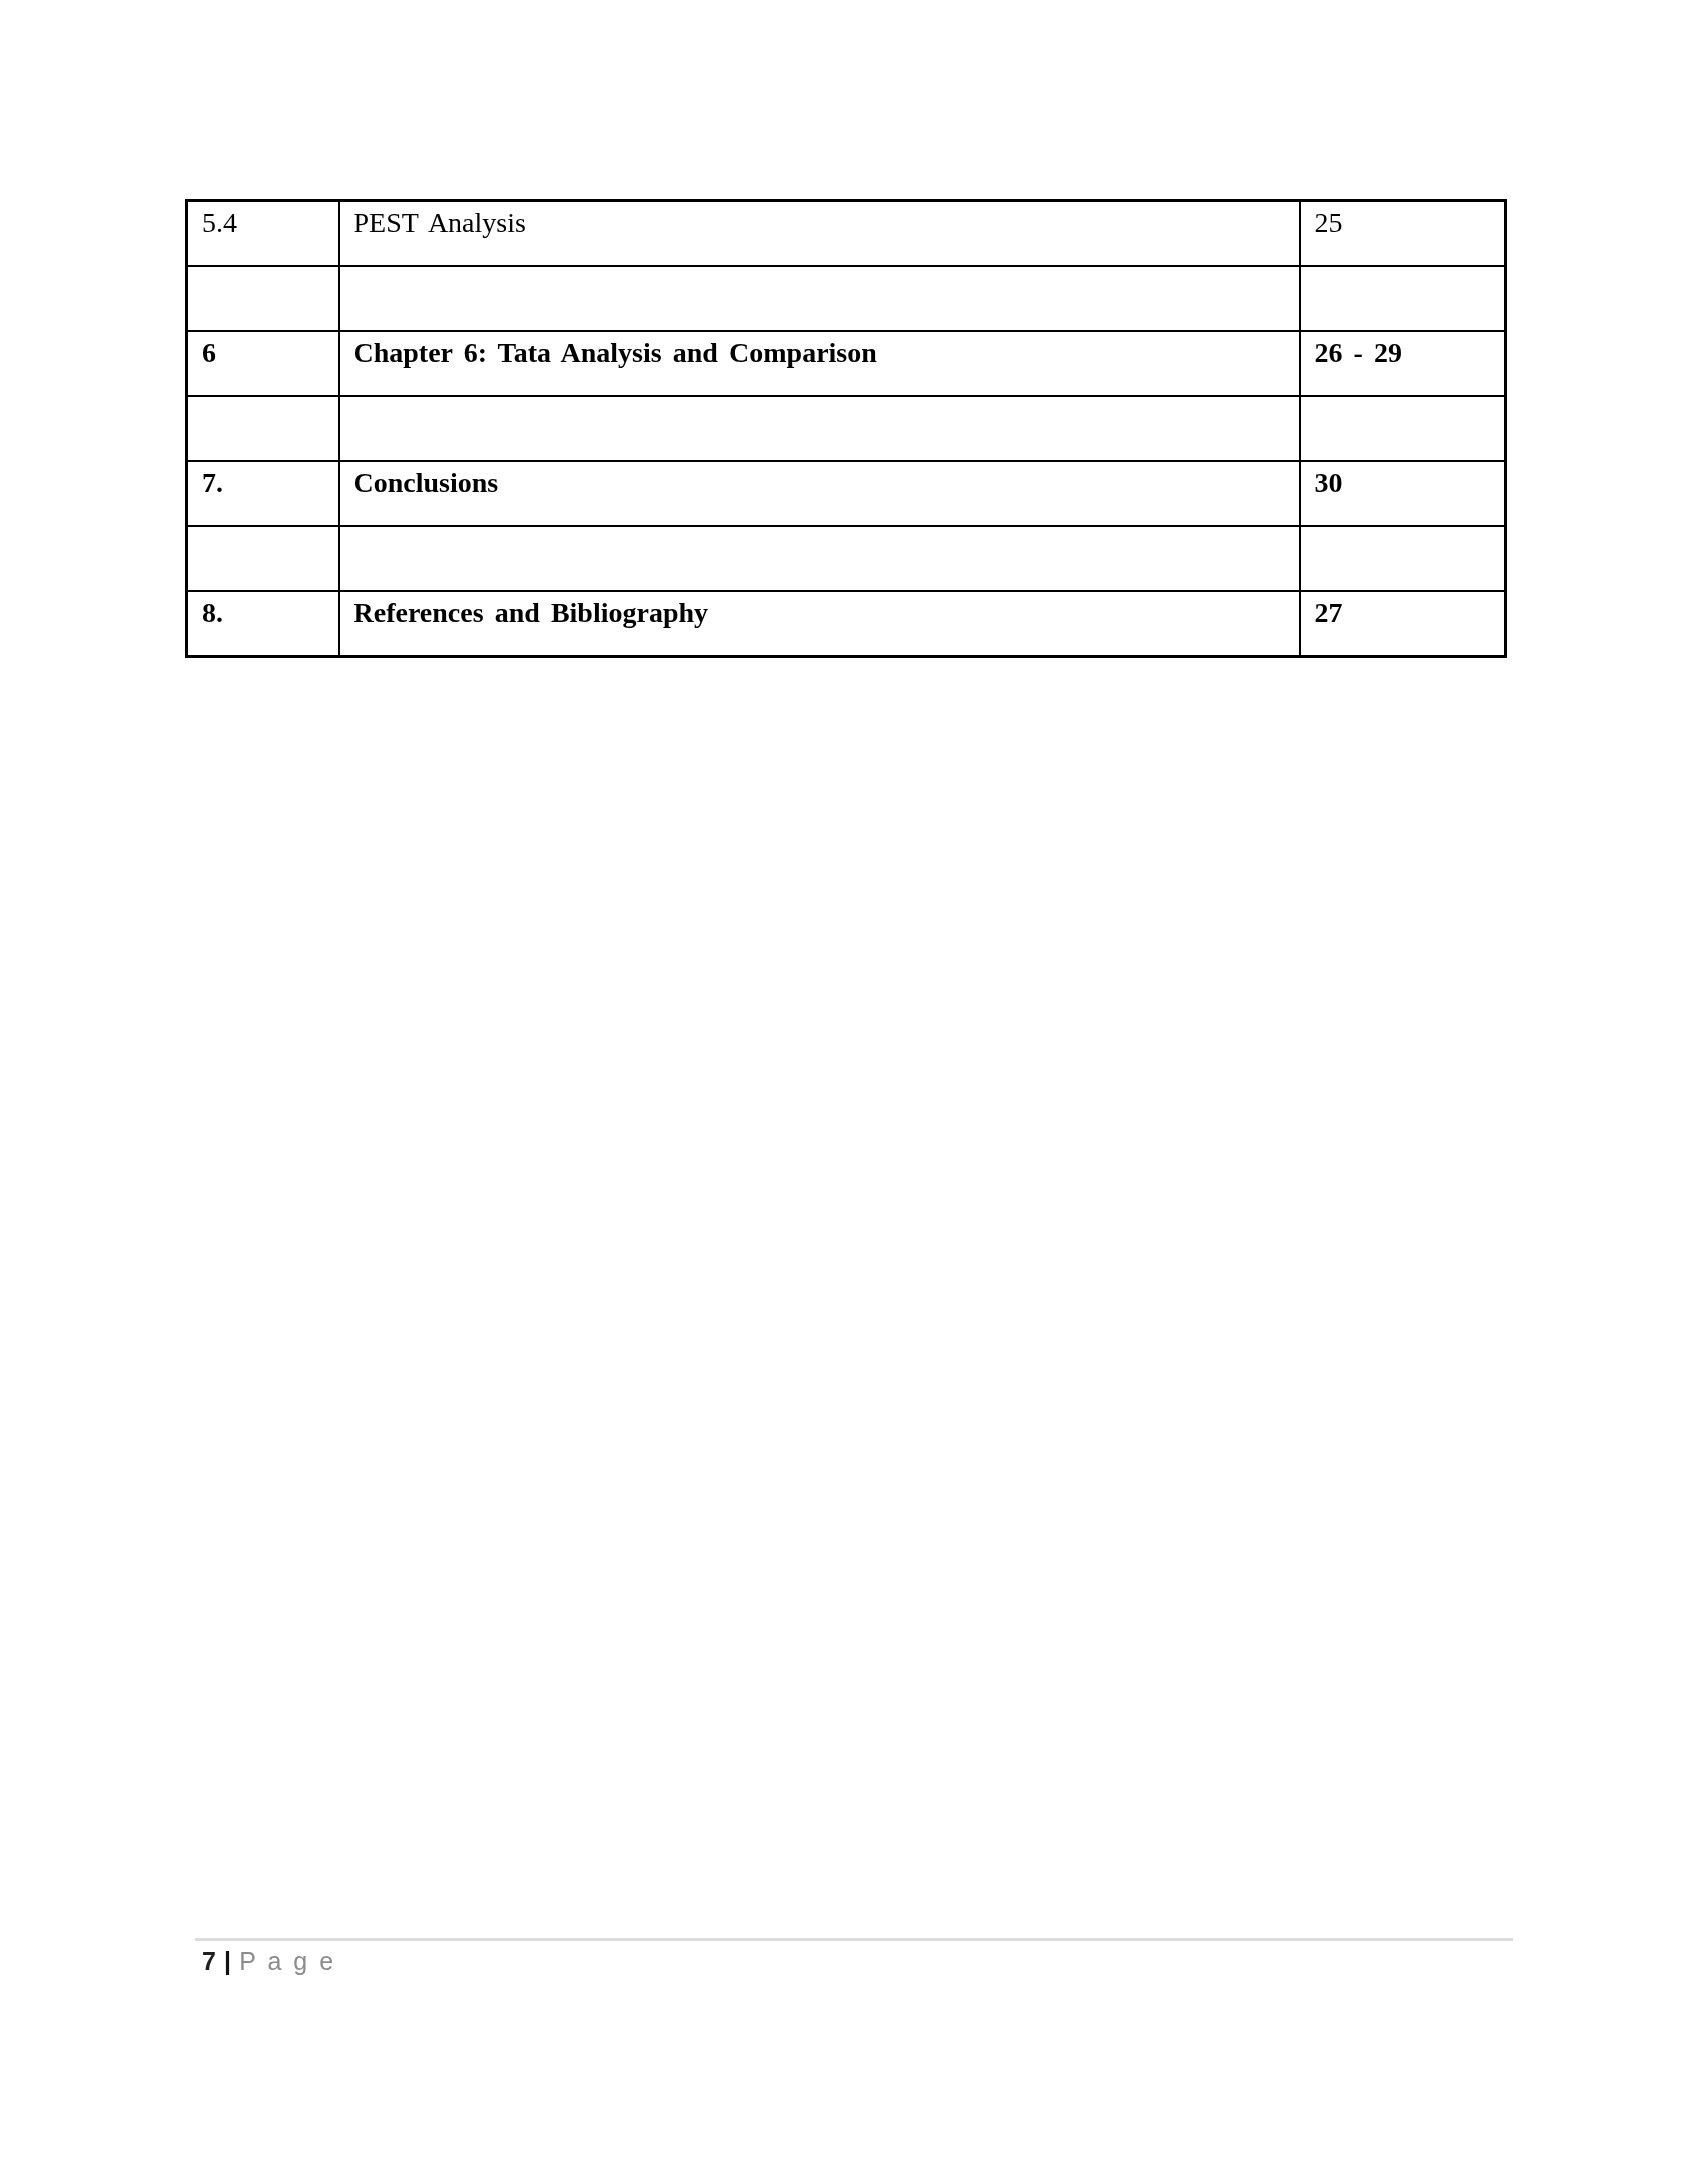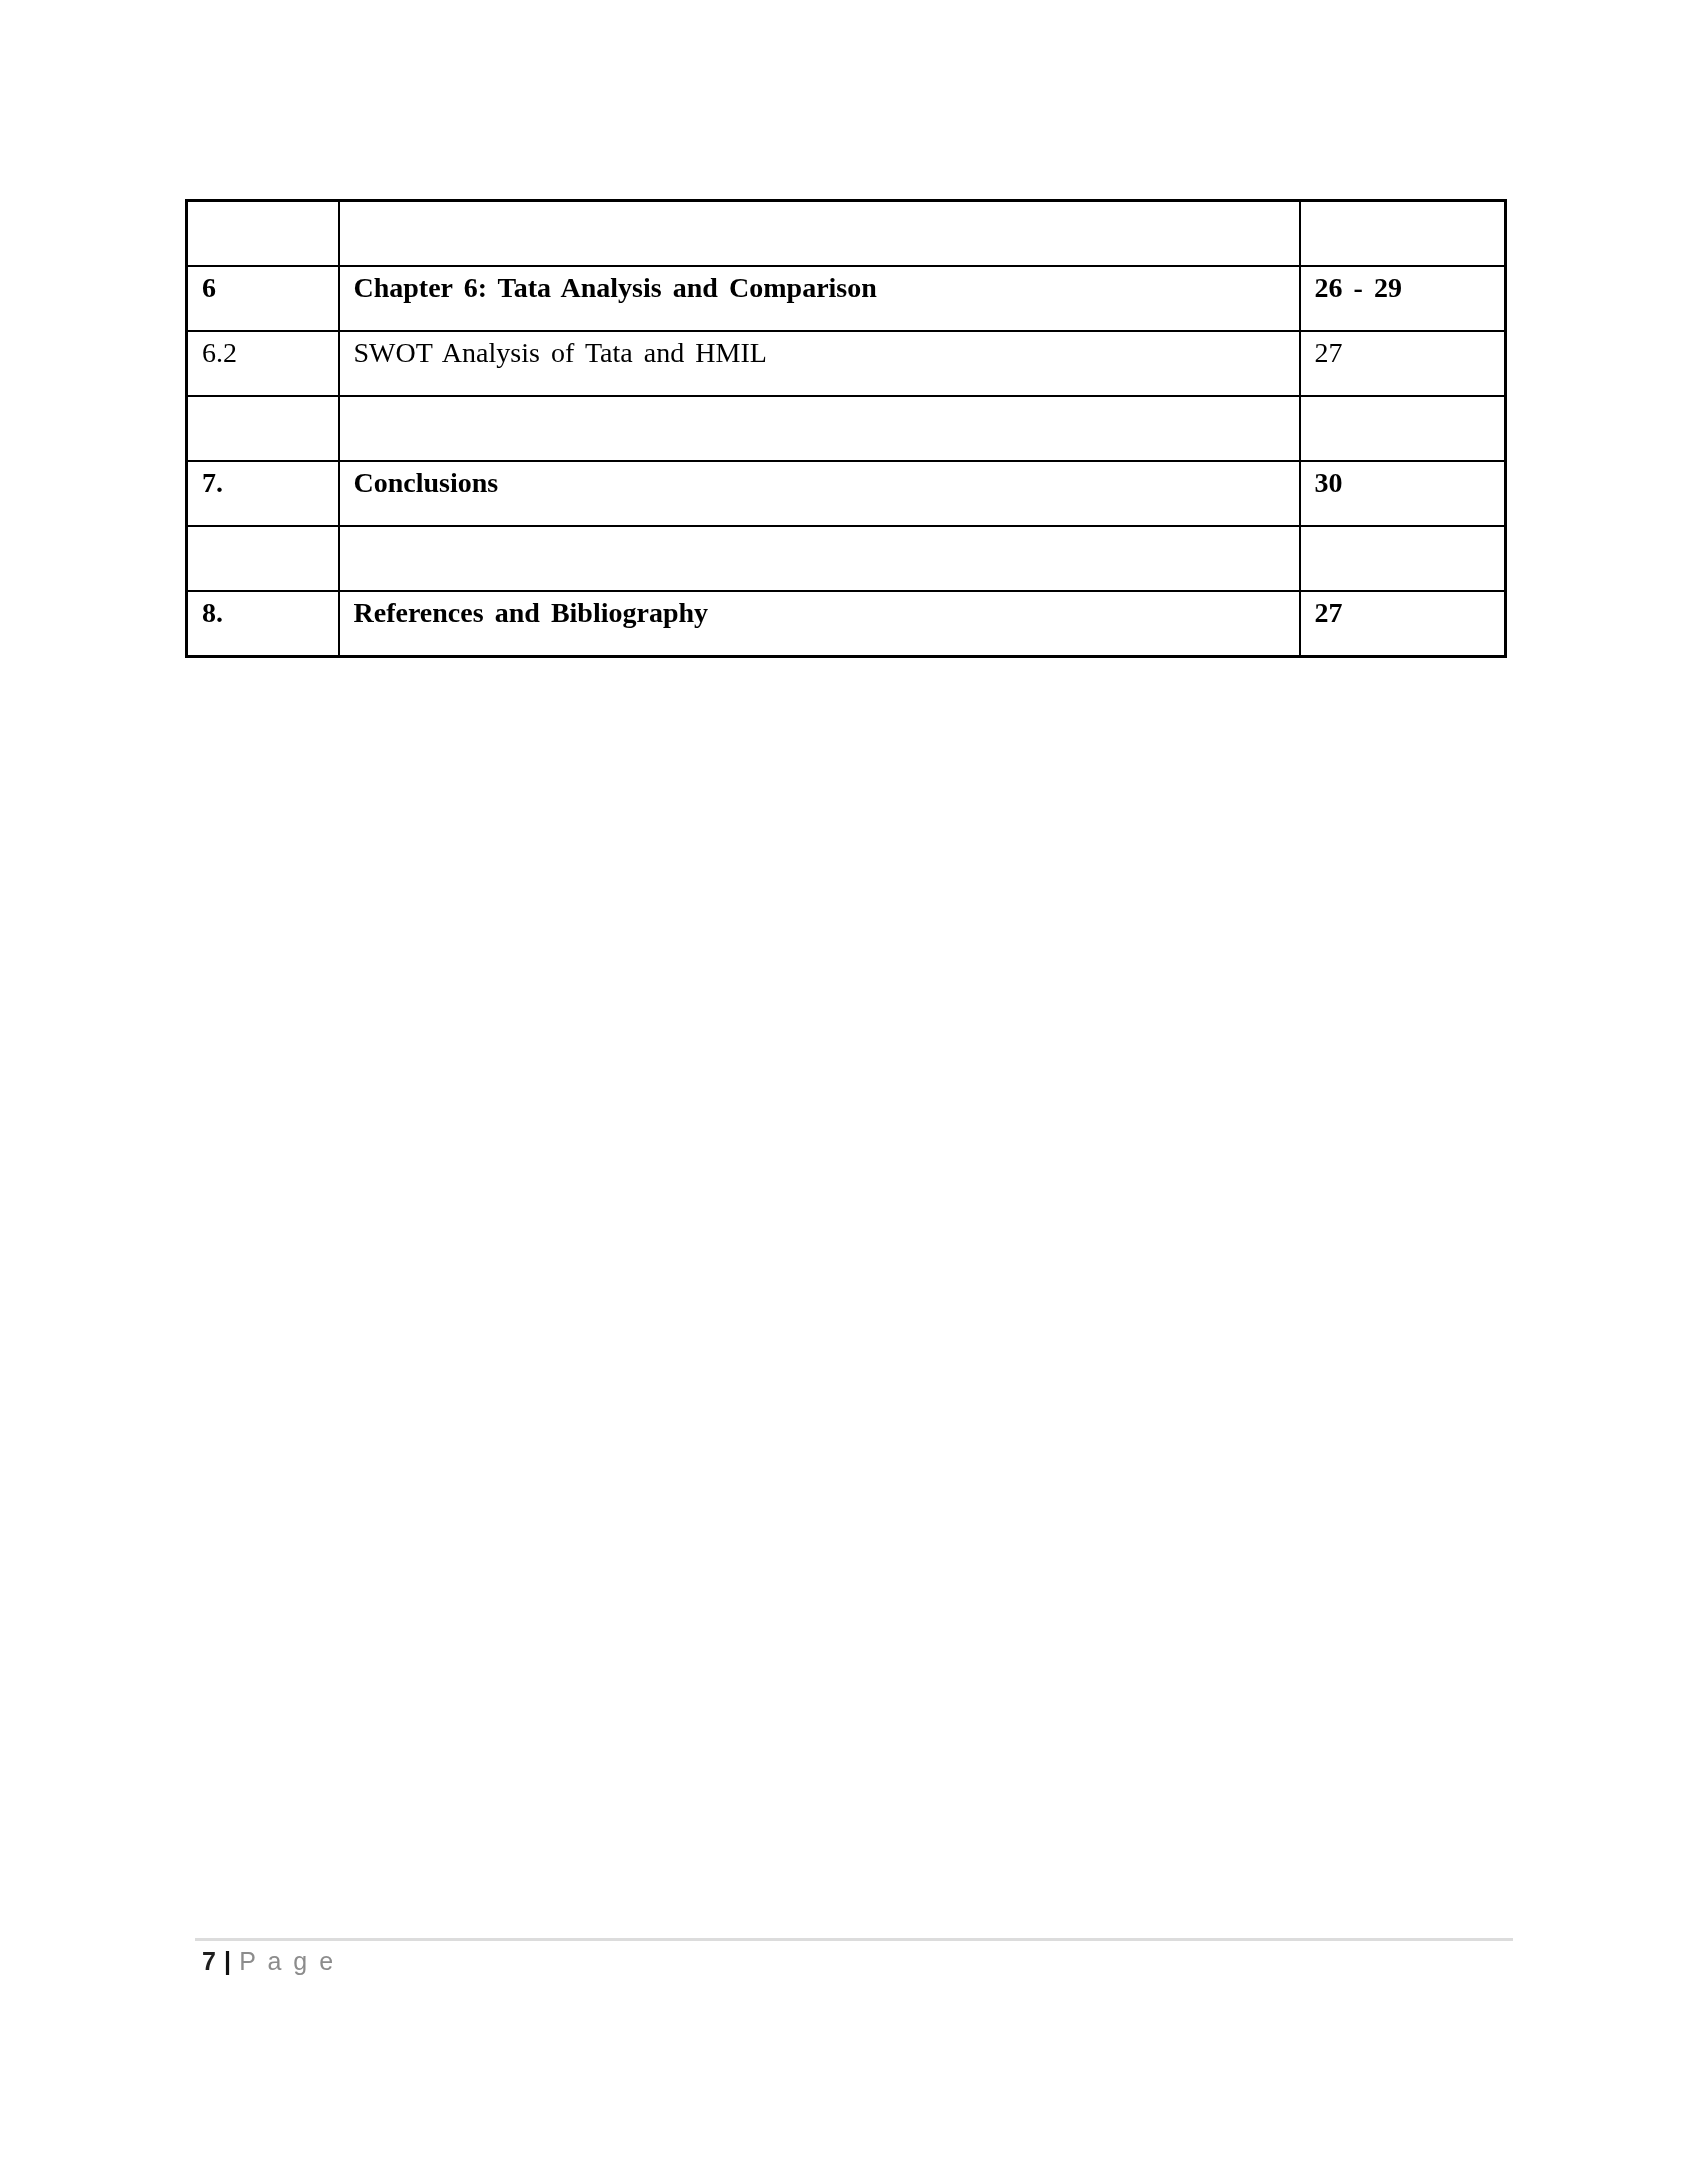--- a/index.html
+++ b/index.html
@@ -76,33 +76,33 @@
 <body>
 
 <table class="toc-table">
   <colgroup>
     <col class="col-num">
     <col class="col-title">
     <col class="col-page">
   </colgroup>
   <tbody>
     <tr>
+      <td>5.4</td>
+      <td>PEST Analysis</td>
+      <td>25</td>
+    </tr>
+    <tr>
       <td></td>
       <td></td>
       <td></td>
     </tr>
     <tr class="bold-row">
       <td>6</td>
       <td>Chapter 6: Tata Analysis and Comparison</td>
       <td>26 - 29</td>
-    </tr>
-    <tr>
-      <td>6.2</td>
-      <td>SWOT Analysis of Tata and HMIL</td>
-      <td>27</td>
     </tr>
     <tr>
       <td></td>
       <td></td>
       <td></td>
     </tr>
     <tr class="bold-row">
       <td>7.</td>
       <td>Conclusions</td>
       <td>30</td>

